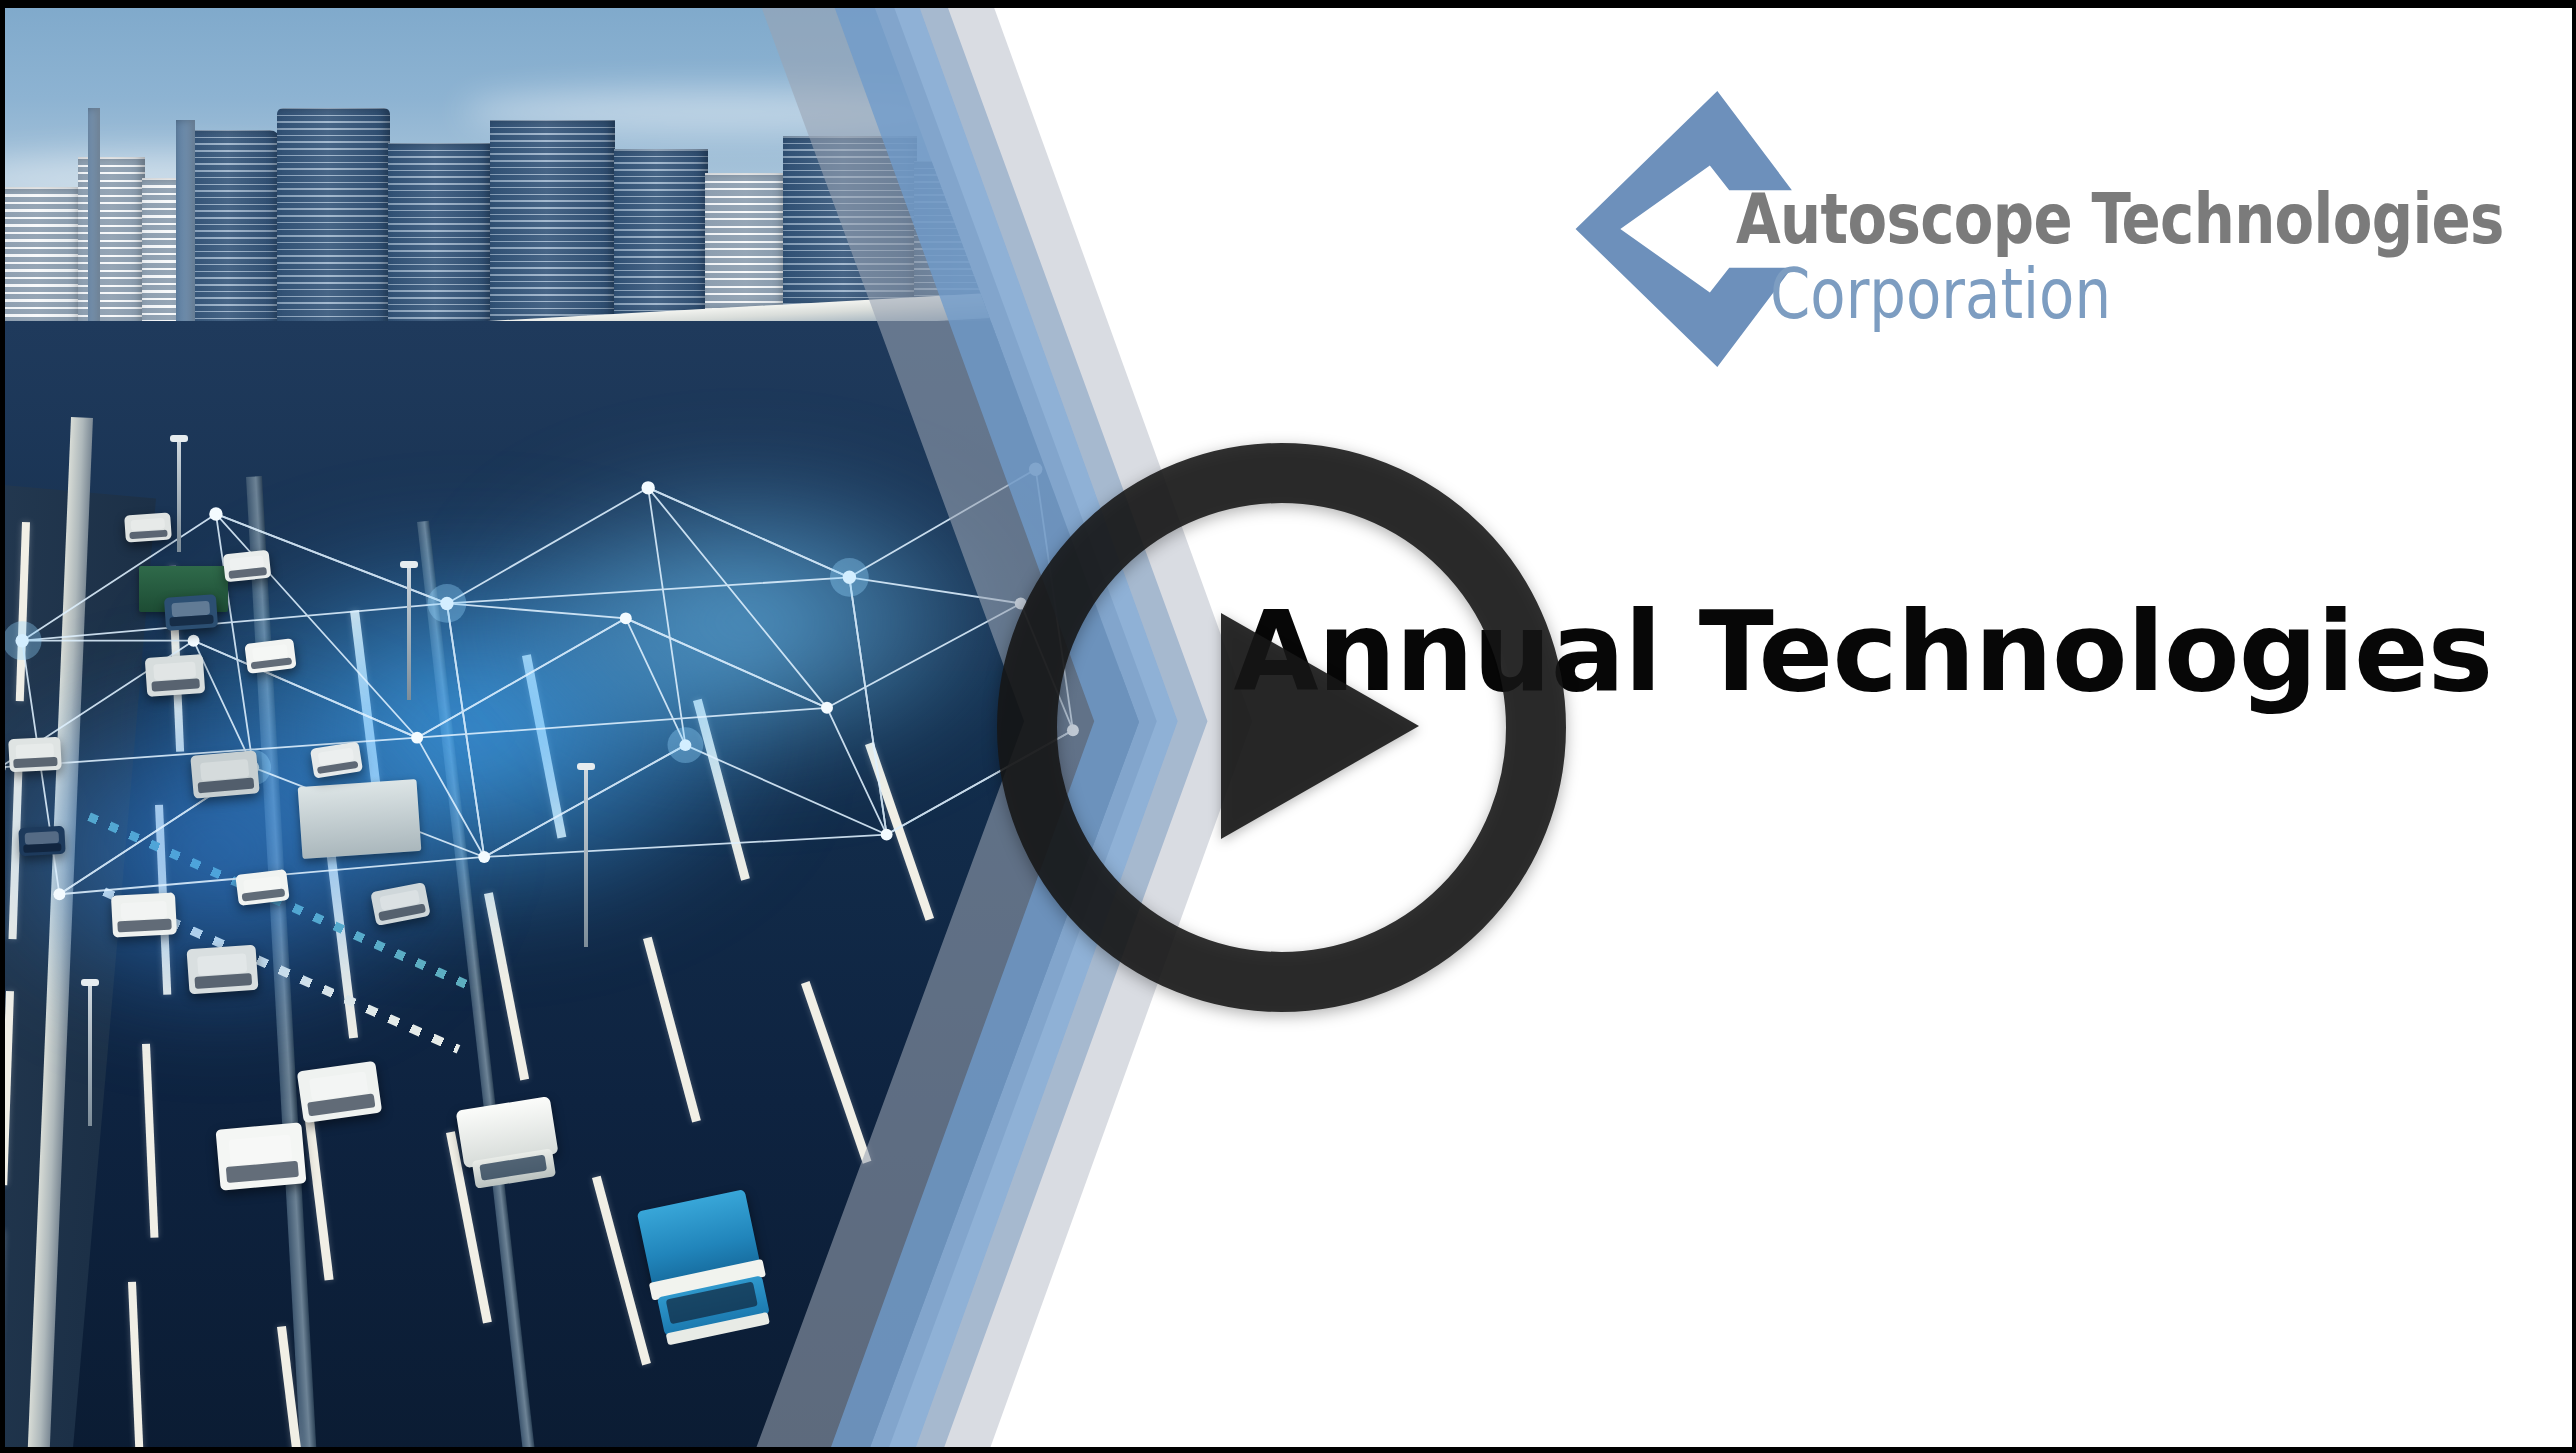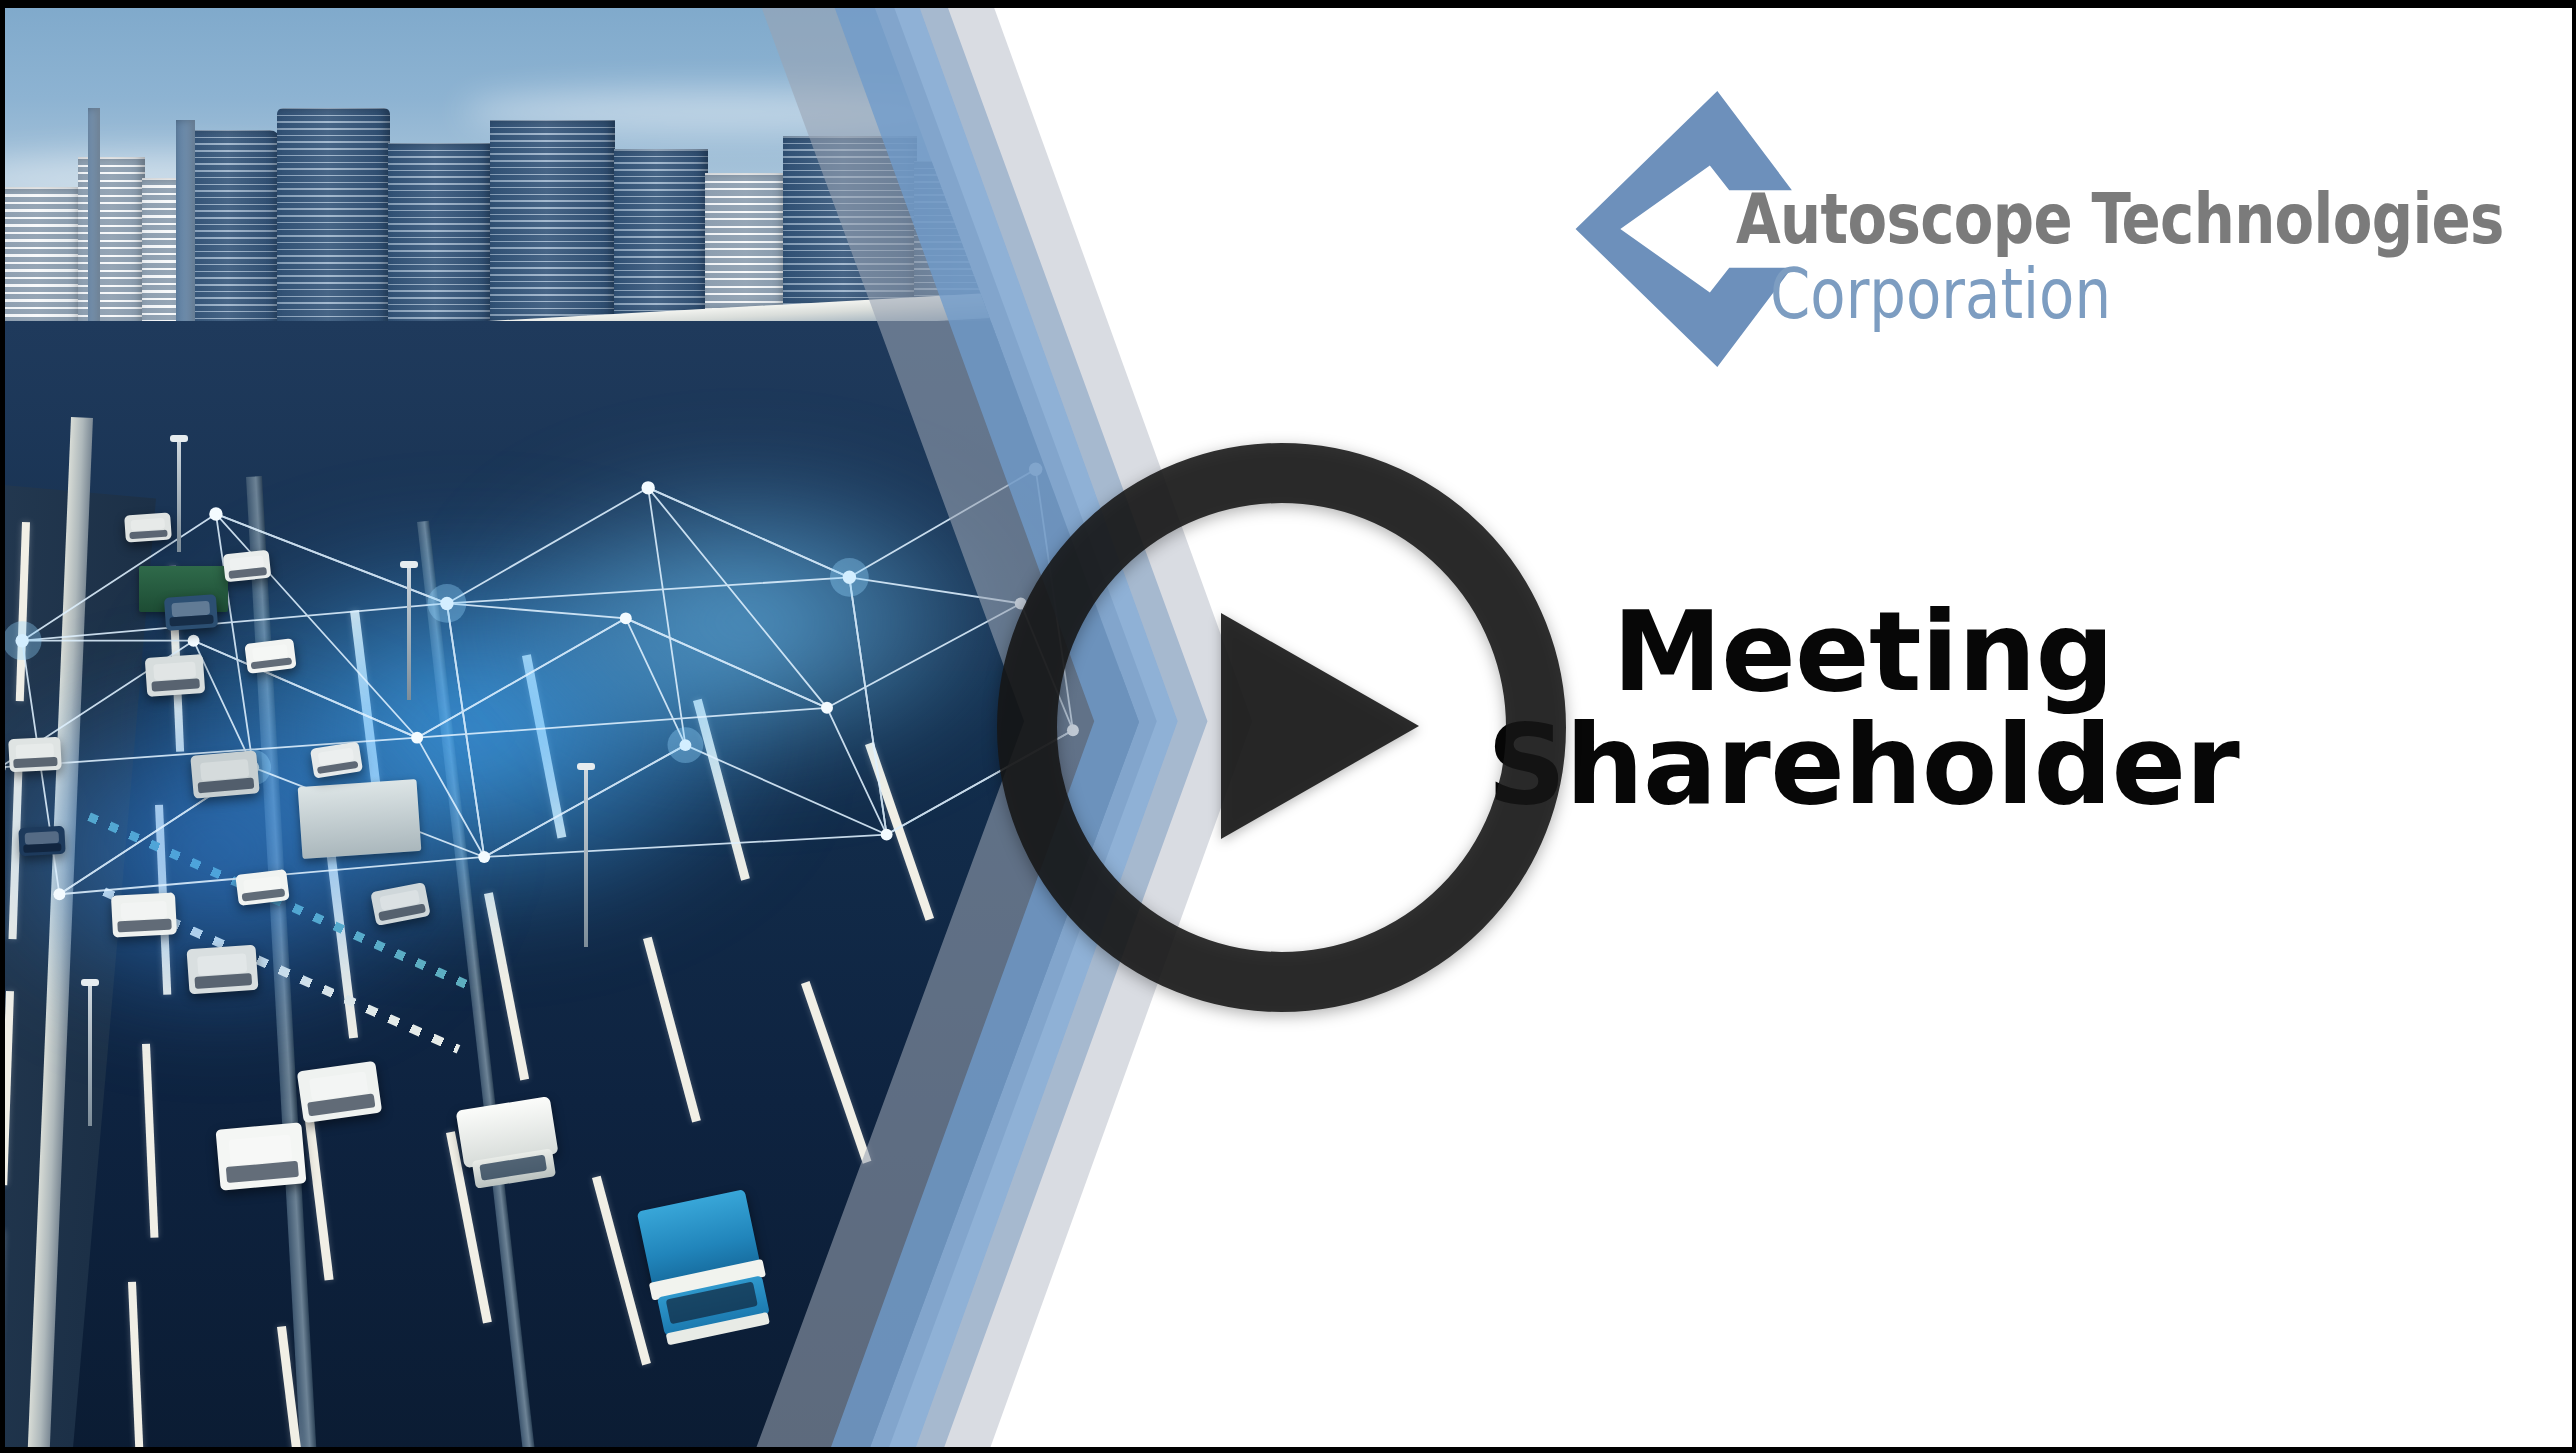--- a/index.html
+++ b/index.html
@@ -524,21 +524,21 @@
       <path d="M196,4 L296,137 L212,137 L186,104 L66,189 L186,274 L212,241 L296,241 L196,374 L6,189 Z" fill="#6d90bb"></path>
     </svg>
 
     <div id="logo-wordmark">
       <div class="wm-line1">Autoscope Technologies</div>
       <div class="wm-line2">Corporation</div>
     </div>
   </div>
 
   <div id="slide-title">
-    <div>Meeting Shareholder</div>
+    <div>Annual Technologies</div>
   </div>
 
 
   <div id="play-button" title="Play">
     <div id="play-ring"></div>
     <div id="play-triangle"></div>
   </div>
 
   <div class="letterbox lb-top"></div>
   <div class="letterbox lb-bottom"></div>

